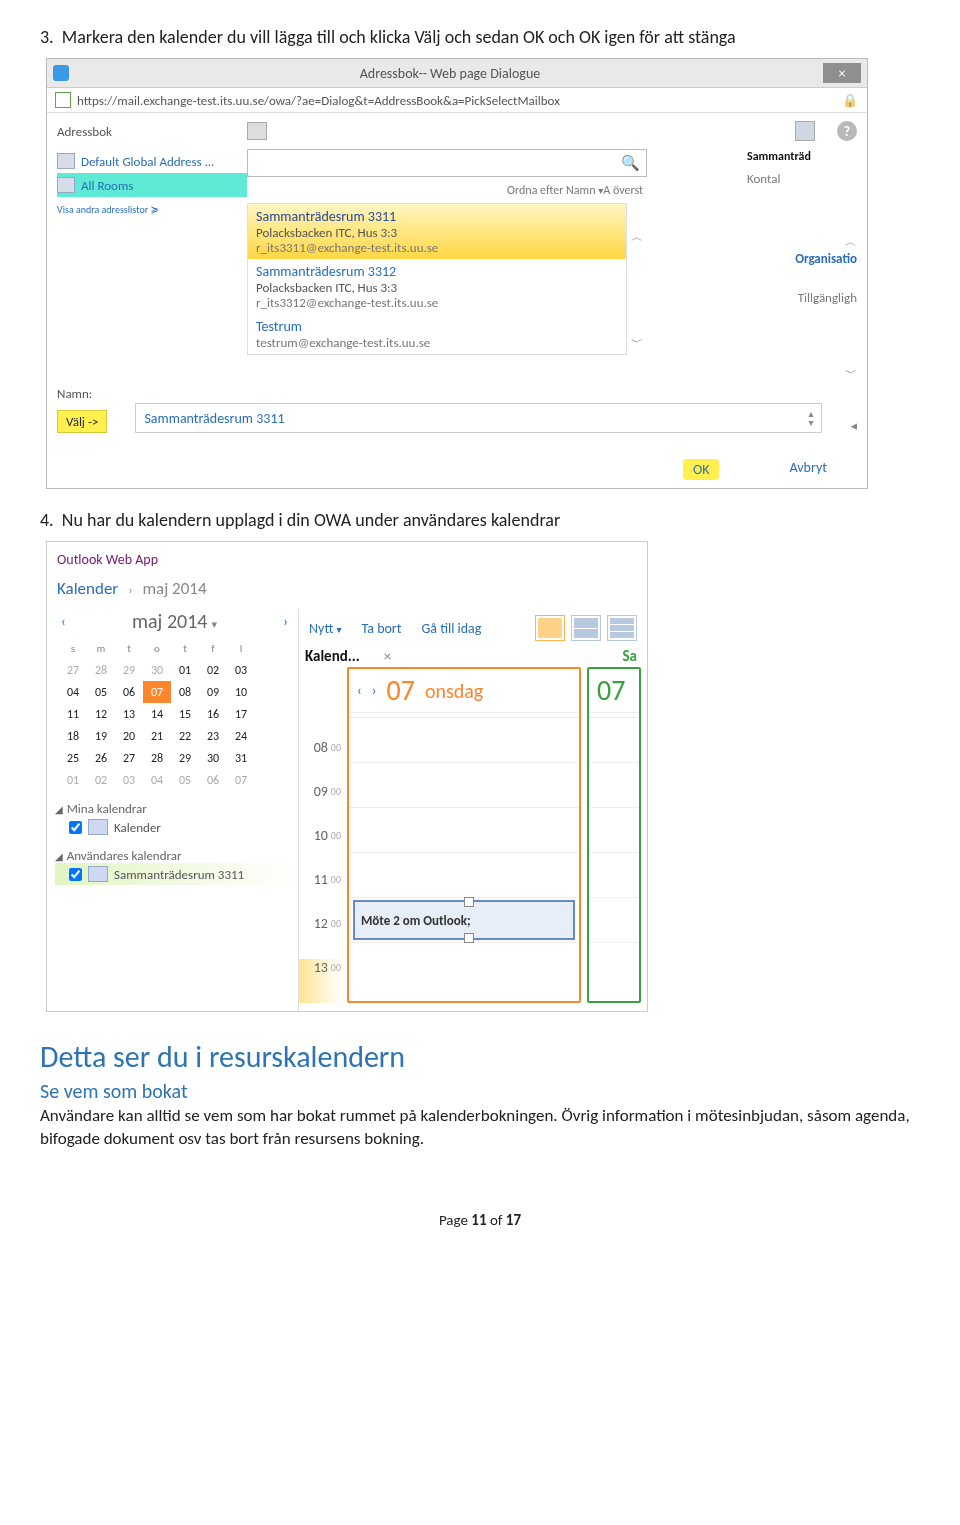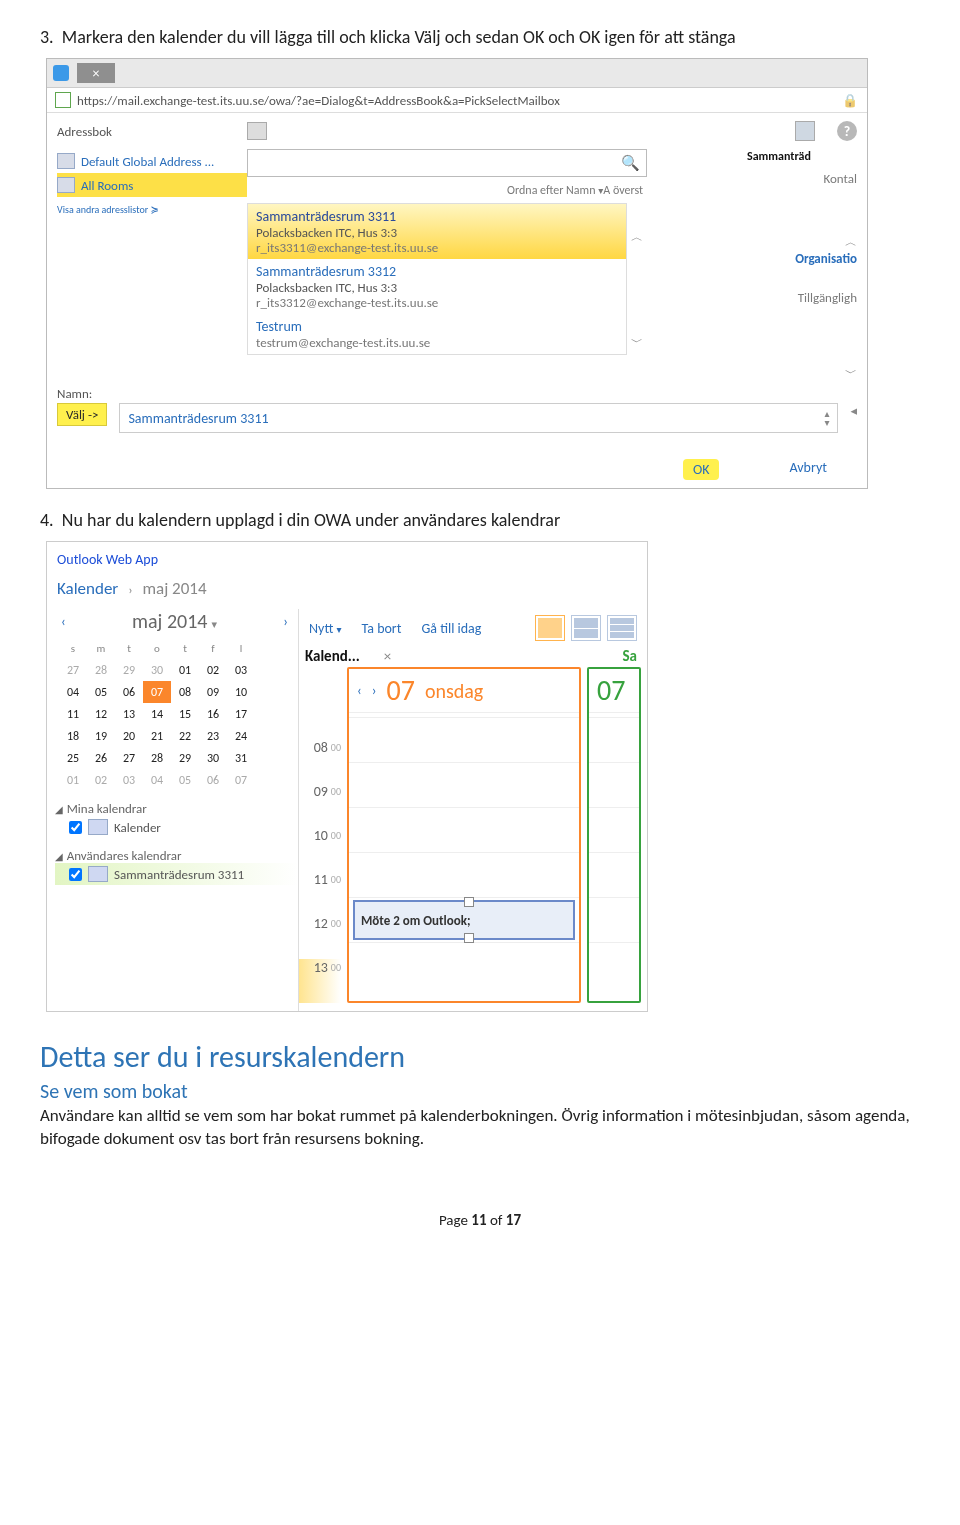--- a/index.html
+++ b/index.html
@@ -21,61 +21,61 @@
   .addr-label{flex:0 0 190px}
   .book-ico{width:18px;height:16px;background:#ddd;border:1px solid #aaa;margin-right:auto}
   .top-right{margin-left:auto;display:flex;gap:22px}
   .ico16{width:18px;height:18px;background:#cfd8e2;border:1px solid #aaa}
   .help-ico{width:20px;height:20px;border-radius:50%;background:#b8b8b8;color:#fff;display:flex;align-items:center;justify-content:center;font-weight:bold;font-size:14px}
 
   .dlg-mid{display:flex}
   .d-left{width:190px}
   .d-left .link{color:#2a6ebb;font-size:13px;padding:4px 0;display:flex;align-items:center;gap:6px}
   .d-left .mini{width:16px;height:14px;background:#d7dce8;border:1px solid #96a9c8}
-  .d-left .sel{background:#fde047}
+  .d-left .sel{background:#5eead4}
   .d-left .show{color:#2a6ebb;margin-top:6px;font-size:10px}
   .expand-ico{color:#2a6ebb}
 
   .d-mid{width:400px;margin-right:6px}
   .search-wrap{display:flex;border:1px solid #bbb;height:26px;align-items:center;padding:0 6px}
   .search-wrap .mag{margin-left:auto;color:#2a6ebb;font-size:15px}
   .sortrow{display:flex;justify-content:flex-end;gap:0;font-size:12px;color:#7a7a7a;padding:6px 4px}
   .sortrow .arr{font-size:10px}
   .listwrap{border:1px solid #ddd}
   .entry{padding:4px 8px;font-size:13px;color:#555}
   .entry.sel{background:linear-gradient(#fff6c2,#ffd742)}
   .entry .t1{color:#2a6ebb;font-size:14px}
   .entry.sel .t1{color:#2a4a9c}
   .entry .t2{color:#555}
   .entry .t3{color:#777}
   .scroll-col{width:20px;display:flex;flex-direction:column;align-items:center;justify-content:space-between;color:#888;font-size:12px;padding:26px 0 4px 0}
 
   .d-right{margin-left:auto;width:110px}
   .d-right .hdr{font-weight:bold;font-size:12px;color:#111;margin:0 0 8px 0}
-  .d-right .sub{font-size:13px;color:#7a7a7a;text-align:right;margin-bottom:48px}
+  .d-right .sub{font-size:13px;color:#7a7a7a;margin-bottom:48px}
   .d-right .org{color:#2a6ebb;font-weight:bold;text-align:right;margin-bottom:24px}
   .d-right .av{color:#7a7a7a;text-align:right}
   .d-right .scr-r{text-align:right;color:#888;font-size:12px;margin-top:20px}
 
   .dlg-bottom{margin-top:4px}
   .namn-lbl{font-size:13px;color:#555;margin-bottom:2px}
-  .namn-row{display:flex;align-items:flex-start;gap:12px}
+  .namn-row{display:flex;align-items:flex-end;gap:28px}
   .valj-btn{background:#fff04d;padding:3px 8px;border:1px solid #d8c93a;font-size:13px;color:#2a2a2a}
   .chosen{flex:1;border:1px solid #ccc;height:28px;display:flex;align-items:center;padding:0 8px;color:#2a6ebb;font-size:14px}
   .step-ico{color:#888;font-size:10px;line-height:9px}
   .step-out{color:#888;font-size:13px}
 
   .dlg-actions{display:flex;justify-content:flex-end;gap:70px;padding:12px 40px 8px 0;font-size:14px}
   .ok-btn{background:#fff04d;padding:2px 10px;color:#2a6ebb;font-weight:500;border-radius:4px}
   .avbryt{color:#2a6ebb}
 
   
   .owa{border:1px solid #ccc;width:600px;margin:2px 0 8px 6px;background:#fff}
   .owa-brand{padding:8px 10px 4px 10px}
-  .owa-brand .t{font-size:14px;color:#1d4ed8}
+  .owa-brand .t{font-size:14px;color:#701a75}
   .owa-brand .t b{font-weight:normal}
   .owa-crumb{padding:6px 10px 10px 10px;font-size:17px;color:#2a6ebb}
   .owa-crumb .chev{color:#888;font-size:13px;margin:0 6px}
   .owa-crumb .mon{color:#888}
   .owa-main{display:flex;font-size:13px;color:#555}
   .owa-left{width:245px;padding:0 0 8px 8px}
   .owa-left .month-hdr{display:flex;align-items:center;justify-content:space-between;padding:0 10px 4px 6px}
   .owa-left .month-hdr .navarr{color:#2a6ebb;font-size:14px}
   .owa-left .month-hdr .mname{font-size:20px;color:#666}
   .owa-left .month-hdr .dd{color:#888;font-size:11px;margin-left:4px}
@@ -131,20 +131,21 @@
 
 <div class="page">
 
   <div class="step">
     <span>3.</span>&nbsp;&nbsp;<span>Markera den kalender du vill lägga till och klicka </span><span class="bold">Välj</span><span> och sedan OK och OK igen för att stänga</span>
   </div>
 
   <div class="dlg">
     <div class="dlg-title">
       <div class="ie-ico"></div>
+      <div class="dlg-title-text">Adressbok-- Web page Dialogue</div>
       <div class="dlg-close">×</div>
     </div>
     <div class="dlg-url">
       <div class="urlico"></div>
       <span>https://mail.exchange-test.its.uu.se/owa/?ae=Dialog&amp;t=AddressBook&amp;a=PickSelectMailbox</span>
       <span class="lock">🔒</span>
     </div>
     <div class="dlg-body">
       <div class="dlg-top">
         <div class="addr-label">Adressbok</div>

